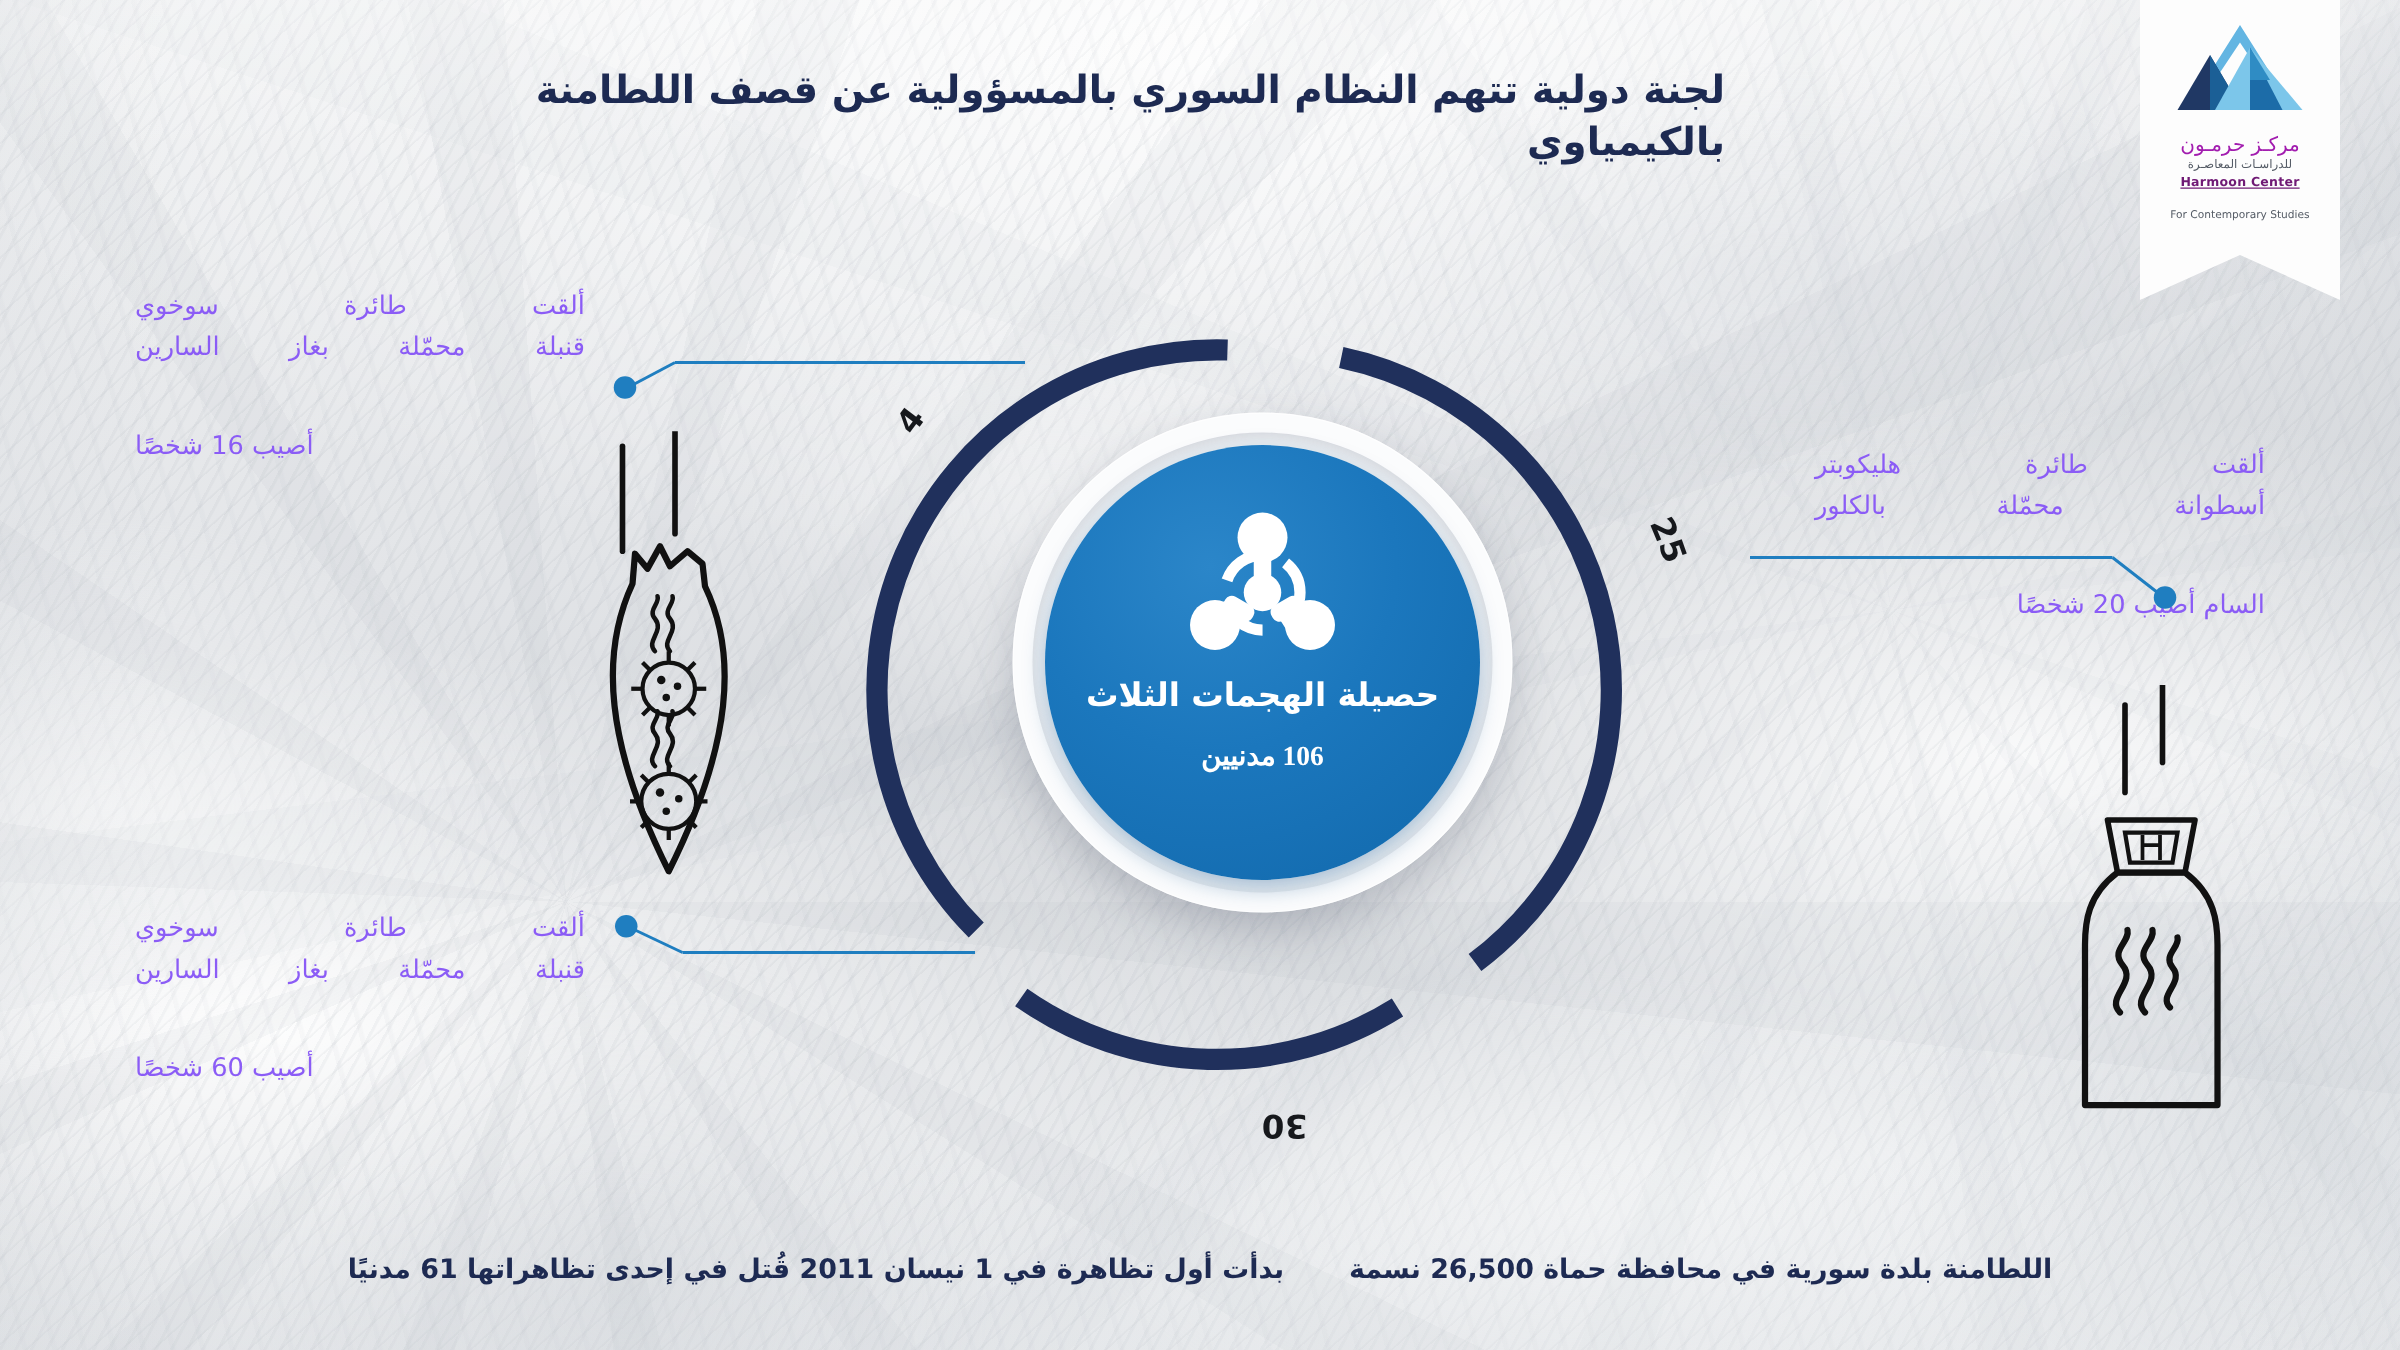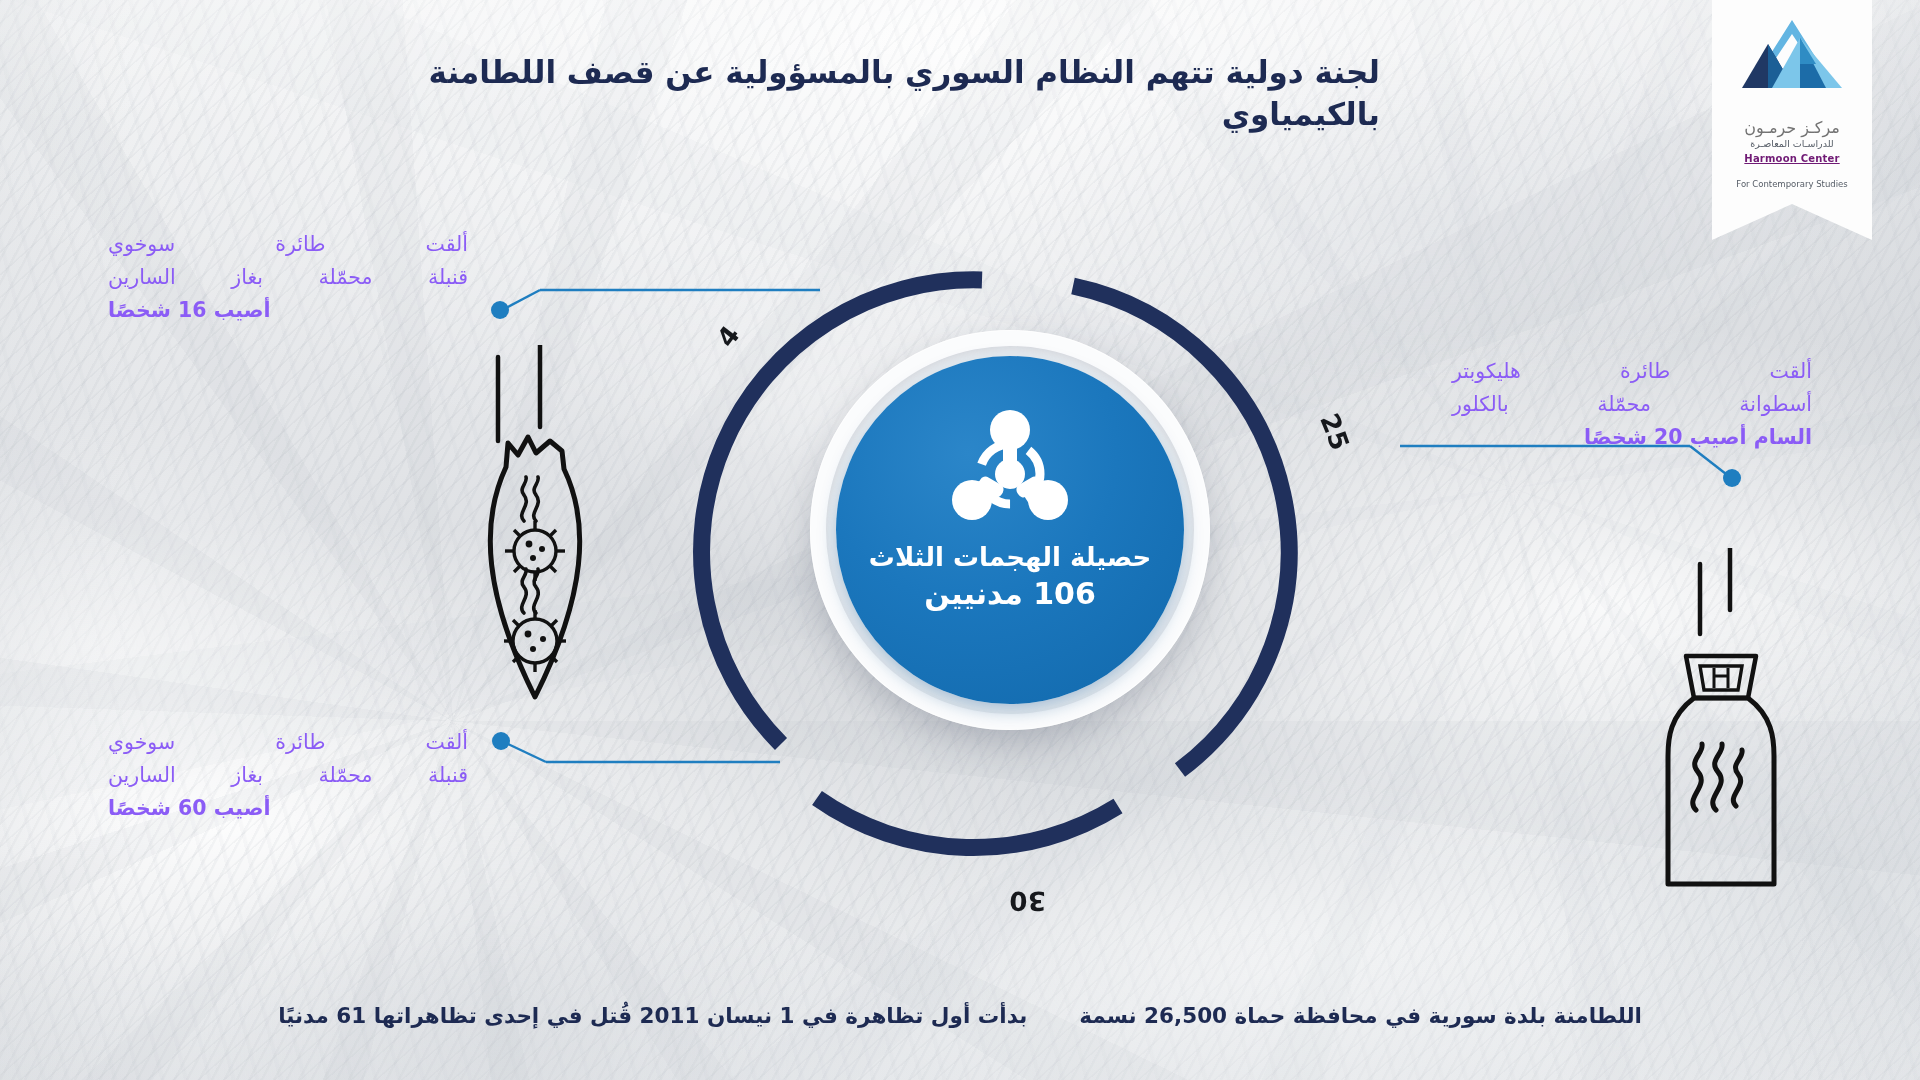--- a/index.html
+++ b/index.html
@@ -62,21 +62,21 @@
   
   .logo-ribbon{
     position:absolute;right:48px;top:0;width:160px;height:222px;
     background:#fdfdfd;
     box-shadow:0 2px 10px rgba(60,70,90,.25);
     -webkit-clip-path:polygon(0 0,100% 0,100% 100%,50% 85%,0 100%);
     clip-path:polygon(0 0,100% 0,100% 100%,50% 85%,0 100%);
     display:flex;flex-direction:column;align-items:center;padding-top:18px;
   }
   .logo-mark{width:108px;height:76px;}
-  .logo-ar1{font-size:16px;color:#737373;margin-top:24px;letter-spacing:1px;direction:rtl;}
+  .logo-ar1{font-size:16px;color:#a21caf;margin-top:12px;letter-spacing:1px;direction:rtl;}
   .logo-ar2{font-size:9.5px;color:#555c66;letter-spacing:1px;direction:rtl;margin-top:1px;}
   .logo-en1{font-size:10px;font-weight:bold;color:#701a75;margin-top:4px;letter-spacing:.2px;direction:ltr;text-decoration:underline;}
   .logo-en2{font-size:8.5px;color:#555c66;margin-top:15px;direction:ltr;}
 
   
   .wheel{position:absolute;left:810px;top:330px;width:400px;height:400px;}
   .wheel .ring-outer{
     position:absolute;inset:0;border-radius:50%;
     background:#fbfcfd;
     box-shadow:0 14px 34px rgba(50,60,80,.22), inset 0 0 0 1px rgba(255,255,255,.7);
@@ -88,31 +88,31 @@
   }
   .wheel .disc{
     position:absolute;inset:26px;border-radius:50%;
     background:radial-gradient(circle at 38% 28%,#2b86c9 0%,#1b77bd 45%,#1168ab 100%);
     box-shadow:0 6px 18px rgba(15,80,140,.35);
     display:flex;flex-direction:column;align-items:center;justify-content:flex-start;
     padding-top:52px;box-sizing:border-box;
   }
   .chem-icon{width:132px;height:118px;}
   .disc-l1{color:#fff;font-size:26px;font-weight:bold;margin-top:16px;direction:rtl;letter-spacing:.3px;}
-  .disc-l2{color:#fff;font-size:30px;font-weight:bold;margin-top:4px;direction:rtl;letter-spacing:.3px;}
+  .disc-l2{color:#fff;font-size:22px;font-weight:bold;margin-top:20px;direction:rtl;letter-spacing:.3px;font-family:Liberation Serif, serif;}
 
   
   .arcsvg{position:absolute;left:610px;top:150px;width:800px;height:790px;overflow:visible;}
   .arc-path{fill:none;stroke:#20305c;stroke-width:17;stroke-linecap:butt;}
   .date-txt{font-family:"DejaVu Sans","Liberation Sans",sans-serif;font-size:26px;font-weight:bold;fill:#16181c;}
 
   
   .callout{position:absolute;width:360px;direction:rtl;text-align:justify;text-align-last:justify;
            color:#8b5cf6;font-size:20.5px;line-height:1.62;}
-  .callout .bold{font-weight:bold;text-align:left;text-align-last:left;display:block;}
+  .callout .bold{font-weight:normal;text-align:left;text-align-last:left;display:block;margin-top:46px;}
   .callout.left-side{left:108px;}
   .callout.left-side .bold{text-align:left;text-align-last:left;}
   .callout.right-side{right:108px;}
   .callout.right-side .bold{text-align:right;text-align-last:right;}
 
   .leader{position:absolute;overflow:visible;}
   .leader line{stroke:#1f7ec0;stroke-width:2.4;}
   .leader circle{fill:#1f7ec0;}
 
   

